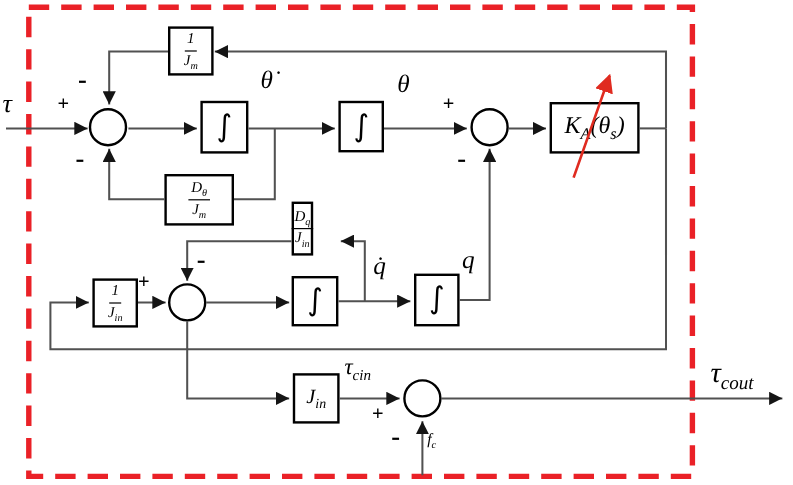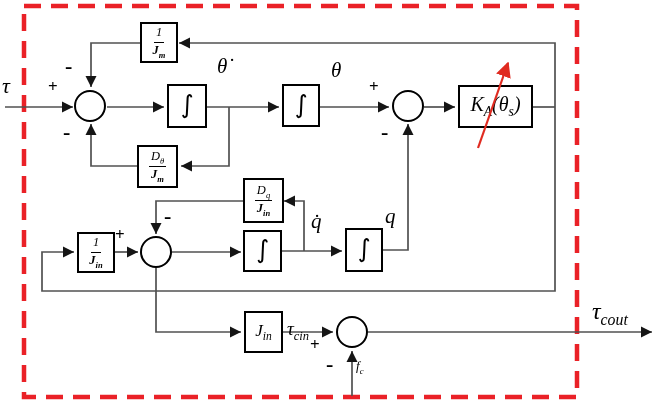--- a/index.html
+++ b/index.html
@@ -14,21 +14,21 @@
     font-style:italic;color:#000;
   }
   .int-block{font-style:normal;font-size:25px;line-height:1;padding-bottom:3px;
     font-family:"DejaVu Sans",sans-serif;}
   .sum{
     position:absolute;width:32px;height:32px;border:2.6px solid #000;border-radius:50%;
     background:#ffffff;box-sizing:border-box;
   }
   .frac{display:flex;flex-direction:column;align-items:center;font-size:12.5px;line-height:1.15;}
   .frac .num{border-bottom:1.4px solid #000;padding:0 2px;}
-  .frac .den{padding:0 1px;font-weight:bold;}
+  .frac .den{padding:0 1px;}
   sub{font-size:0.68em;font-style:italic;}
   .ka-text{font-size:20px;line-height:1;white-space:nowrap;}
   .jin-text{font-size:17px;line-height:1;}
   .lbl{position:absolute;font-style:italic;line-height:1;color:#000;}
   .lbl sub{font-size:0.66em;}
   .sign{position:absolute;font-weight:700;line-height:1;color:#000;font-style:normal;}
   .plus{font-size:17px;}
   .minus{font-size:22px;}
 </style>
 </head>
@@ -73,28 +73,28 @@
     </g>
   </svg>
 
   <div class="block" style="left:140px;top:22px;width:38px;height:41px;">
     <div class="frac">
       <span class="num"><span>1</span><sub></sub></span>
       <span class="den"><span>J</span><sub>m</sub></span>
     </div>
   </div>
 
-  <div class="block" style="left:137px;top:145px;width:41px;height:43px;">
+  <div class="block" style="left:137px;top:145px;width:58px;height:43px;">
     <div class="frac">
       <span class="num"><span>D</span><sub>θ</sub></span>
       <span class="den"><span>J</span><sub>m</sub></span>
     </div>
   </div>
 
-  <div class="block" style="left:243px;top:178px;width:41px;height:45px;">
+  <div class="block" style="left:243px;top:168px;width:18px;height:45px;">
     <div class="frac">
       <span class="num"><span>D</span><sub>q</sub></span>
       <span class="den"><span>J</span><sub>in</sub></span>
     </div>
   </div>
 
   <div class="block" style="left:77px;top:232px;width:38px;height:41px;">
     <div class="frac">
       <span class="num"><span>1</span><sub></sub></span>
       <span class="den"><span>J</span><sub>in</sub></span>
@@ -128,21 +128,21 @@
   <div class="sum" style="left:74px;top:90px;"></div>
   <div class="sum" style="left:392px;top:90px;"></div>
   <div class="sum" style="left:140px;top:236px;"></div>
   <div class="sum" style="left:336px;top:316px;"></div>
 
   <div class="lbl" style="left:2px;top:75px;font-size:22px;">τ</div>
   <div class="lbl" style="left:217px;top:56px;font-size:21px;">θ̇</div>
   <div class="lbl" style="left:331px;top:60px;font-size:21px;">θ</div>
   <div class="lbl" style="left:311px;top:211px;font-size:21px;">q̇</div>
   <div class="lbl" style="left:385px;top:206px;font-size:21px;">q</div>
-  <div class="lbl" style="left:287px;top:297px;font-size:19px;margin-top:22px;"><span>τ</span><sub>cin</sub></div>
+  <div class="lbl" style="left:287px;top:297px;font-size:19px;"><span>τ</span><sub>cin</sub></div>
   <div class="lbl" style="left:592px;top:299px;font-size:24px;"><span>τ</span><sub>cout</sub></div>
   <div class="lbl" style="left:356px;top:359px;font-size:13px;"><span>f</span><sub>c</sub></div>
 
   <span class="sign plus" style="left:48px;top:78px;">+</span>
   <span class="sign minus" style="left:65px;top:55px;">-</span>
   <span class="sign minus" style="left:63px;top:121px;">-</span>
   <span class="sign plus" style="left:369px;top:78px;">+</span>
   <span class="sign minus" style="left:381px;top:121px;">-</span>
   <span class="sign plus" style="left:115px;top:226px;">+</span>
   <span class="sign minus" style="left:164px;top:205px;">-</span>

